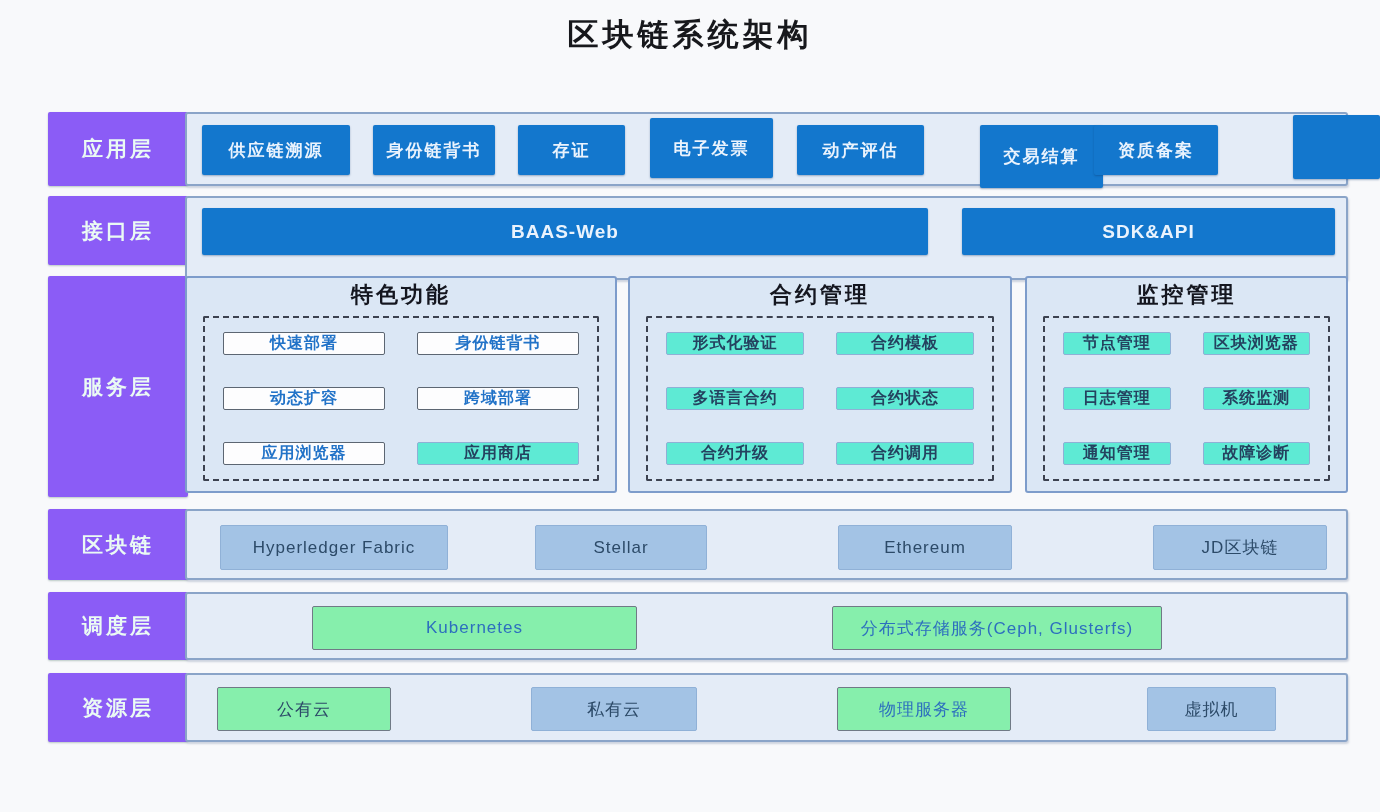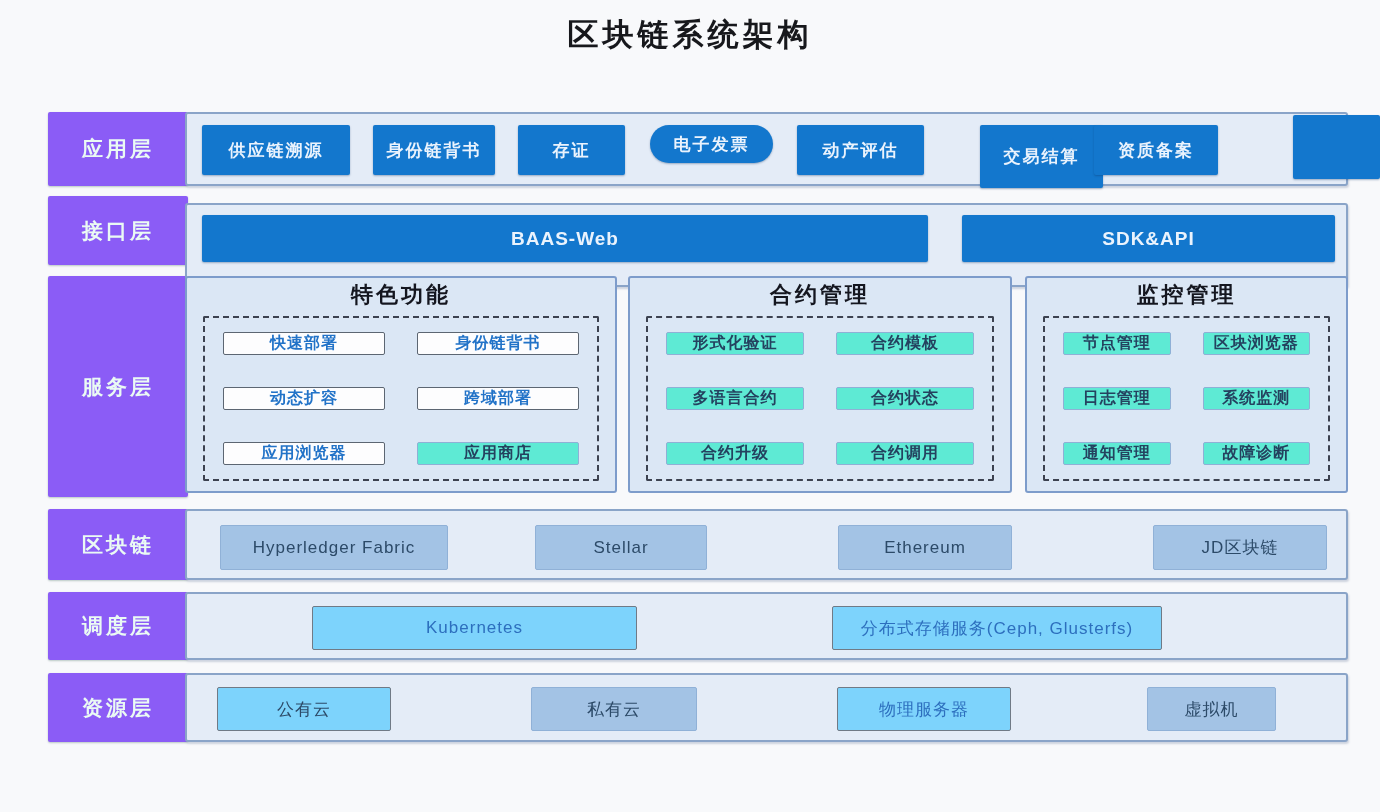--- a/index.html
+++ b/index.html
@@ -55,48 +55,48 @@
     min-height:0;
   }
   .sitem.white{background:#fdfdfe;border:1.5px solid #5c6672;color:#2273c8;}
   .sitem.fill{background:#5eead4;border:1px solid #8fb0d6;color:#24425f;}
   
   .flat-item{
     position:absolute;display:flex;align-items:center;justify-content:center;
     font-size:17px;letter-spacing:1px;border-radius:2px;box-sizing:border-box;
   }
   .flat-fill{background:#a3c3e5;border:1px solid #90b1d7;color:#243a52;}
-  .flat-white{background:#7dd3fc;border:1.5px solid #707a86;color:#2d6fbe;}
+  .flat-white{background:#86efac;border:1.5px solid #707a86;color:#2d6fbe;}
   .txt-dark{color:#2c4a68;}
 </style>
 </head>
 <body>
 
 <div class="title">区块链系统架构</div>
 
 <div class="layer-label" style="top:112px;height:74px;">应用层</div>
 <div class="layer-label" style="top:196px;height:69px;">接口层</div>
 <div class="layer-label" style="top:276px;height:221px;">服务层</div>
 <div class="layer-label" style="top:509px;height:71px;">区块链</div>
 <div class="layer-label" style="top:592px;height:68px;">调度层</div>
 <div class="layer-label" style="top:673px;height:69px;">资源层</div>
 
 <div class="row" style="top:112px;height:74px;">
   <div class="blue-box" style="left:15px;top:11px;width:148px;height:50px;">供应链溯源</div>
   <div class="blue-box" style="left:186px;top:11px;width:122px;height:50px;">身份链背书</div>
   <div class="blue-box" style="left:331px;top:11px;width:107px;height:50px;">存证</div>
-  <div class="blue-box" style="left:463px;top:11px;width:123px;height:38px;border-radius:23px;">电子发票</div>
+  <div class="blue-box" style="left:463px;top:4px;width:123px;height:60px;">电子发票</div>
   <div class="blue-box" style="left:610px;top:11px;width:127px;height:50px;">动产评估</div>
   <div class="blue-box" style="left:793px;top:11px;width:123px;height:63px;">交易结算</div>
   <div class="blue-box" style="left:907px;top:11px;width:124px;height:50px;">资质备案</div>
 </div>
 
 <div class="blue-box" style="left:1293px;top:115px;width:87px;height:64px;font-size:8px;color:#9cc6ec;"></div>
 
-<div class="row" style="top:203px;height:84px;padding-left:44px;">
+<div class="row" style="top:196px;height:84px;padding-left:44px;">
   <div class="blue-box iface-box" style="left:15px;top:10px;width:726px;height:47px;">BAAS-Web</div>
   <div class="blue-box iface-box" style="left:775px;top:10px;width:373px;height:47px;">SDK&amp;API</div>
 </div>
 
 <div class="row" style="top:276px;height:221px;background:none;border:none;box-shadow:none;">
 
   <div class="panel" style="left:0;width:432px;">
     <div class="panel-title">特色功能</div>
     <div class="dashed">
       <div class="sitem white">快速部署</div>

